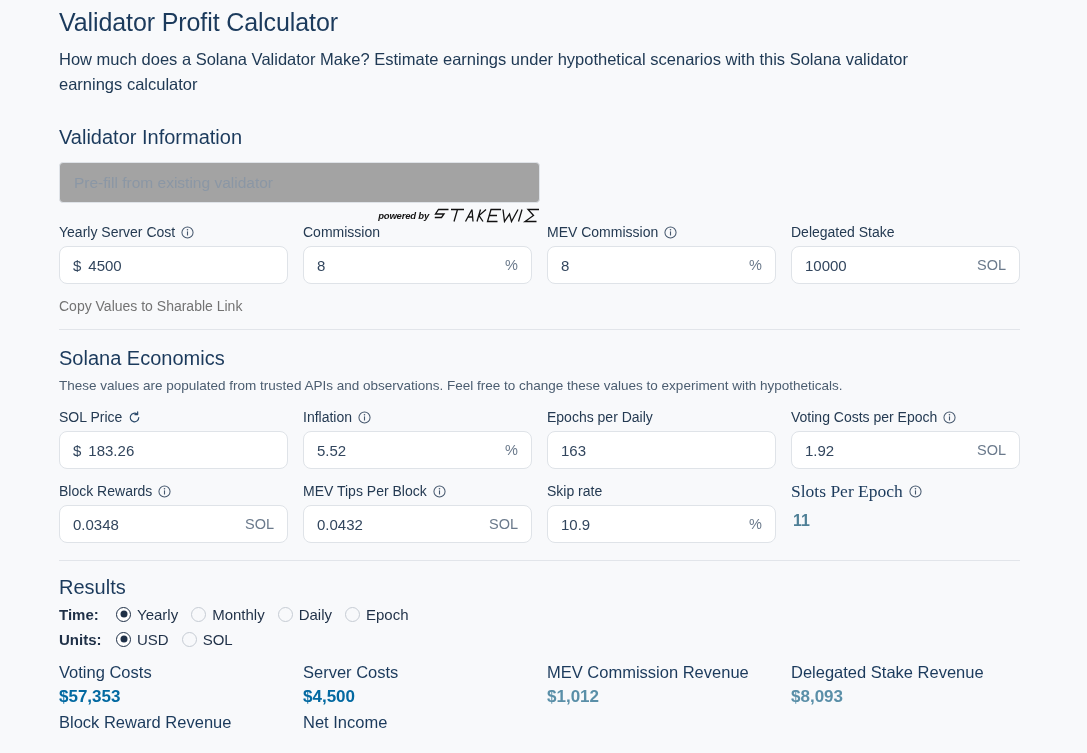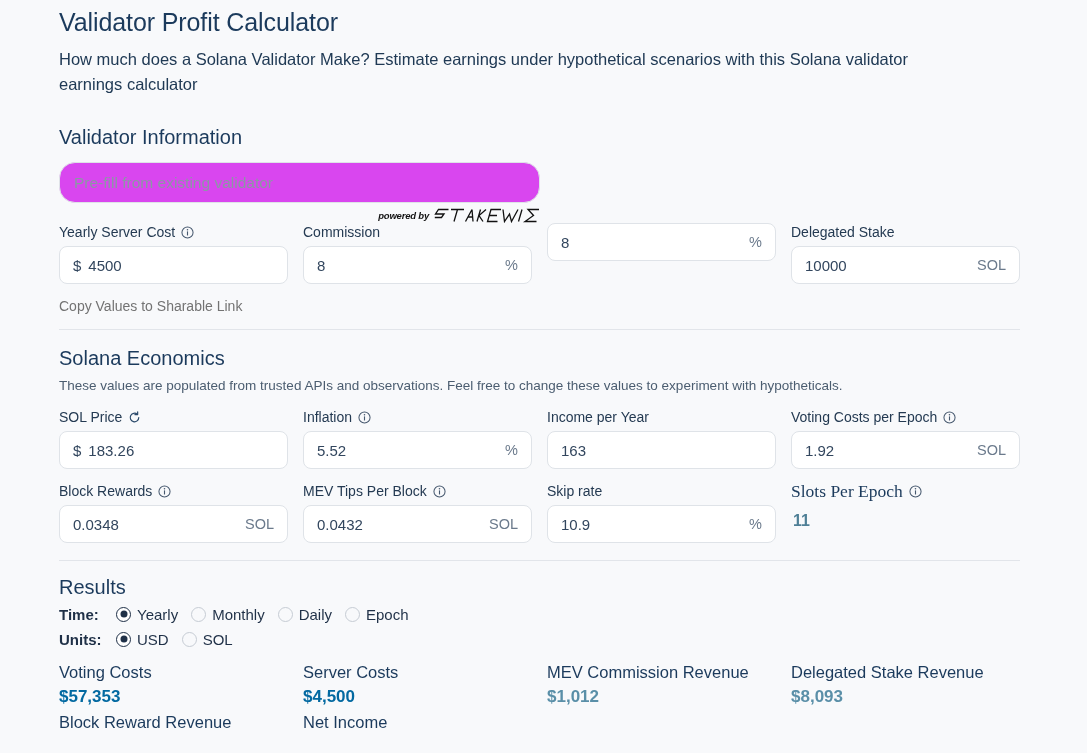--- a/index.html
+++ b/index.html
@@ -55,22 +55,22 @@
   }
 
   
   .prefill-wrap { margin-top: 11px; }
   .prefill-input {
     display: block;
     box-sizing: border-box;
     width: 481px;
     height: 41px;
     border: 1px solid #dfe3e8;
-    border-radius: 16px;
-    background: #d946ef;
+    border-radius: 4px;
+    background: #a3a3a3;
     padding: 0 14px;
     font-size: 15.5px;
     font-family: "Liberation Sans", sans-serif;
     color: #2a3c52;
     outline: none;
   }
   .prefill-input::placeholder { color: #8b97a5; }
 
   .powered-row {
     width: 481px;
@@ -300,20 +300,30 @@
         <div class="field-label">
           <span>Commission</span>
         </div>
         <div class="input-box">
           <span class="input-value">8</span>
           <span class="input-suffix">%</span>
         </div>
       </div>
 
       <div>
+        <div class="field-label">
+          <span>MEV Commission</span>
+          <span class="icon-i">
+            <svg width="13" height="13" viewBox="0 0 14 14">
+                <circle cx="7" cy="7" r="6" fill="none" stroke="#46586e" stroke-width="1.1"></circle>
+                <circle cx="7" cy="4.1" r="0.85" fill="#46586e"></circle>
+                <rect x="6.4" y="5.8" width="1.2" height="4.4" fill="#46586e"></rect>
+              </svg>
+          </span>
+        </div>
         <div class="input-box">
           <span class="input-value">8</span>
           <span class="input-suffix">%</span>
         </div>
       </div>
 
       <div>
         <div class="field-label">
           <span>Delegated Stake</span>
         </div>
@@ -363,21 +373,21 @@
           </span>
         </div>
         <div class="input-box">
           <span class="input-value">5.52</span>
           <span class="input-suffix">%</span>
         </div>
       </div>
 
       <div>
         <div class="field-label">
-          <span>Income per Year</span>
+          <span>Epochs per Daily</span>
         </div>
         <div class="input-box">
           <span class="input-value">163</span>
         </div>
       </div>
 
       <div>
         <div class="field-label">
           <span>Voting Costs per Epoch</span>
           <span class="icon-i">

